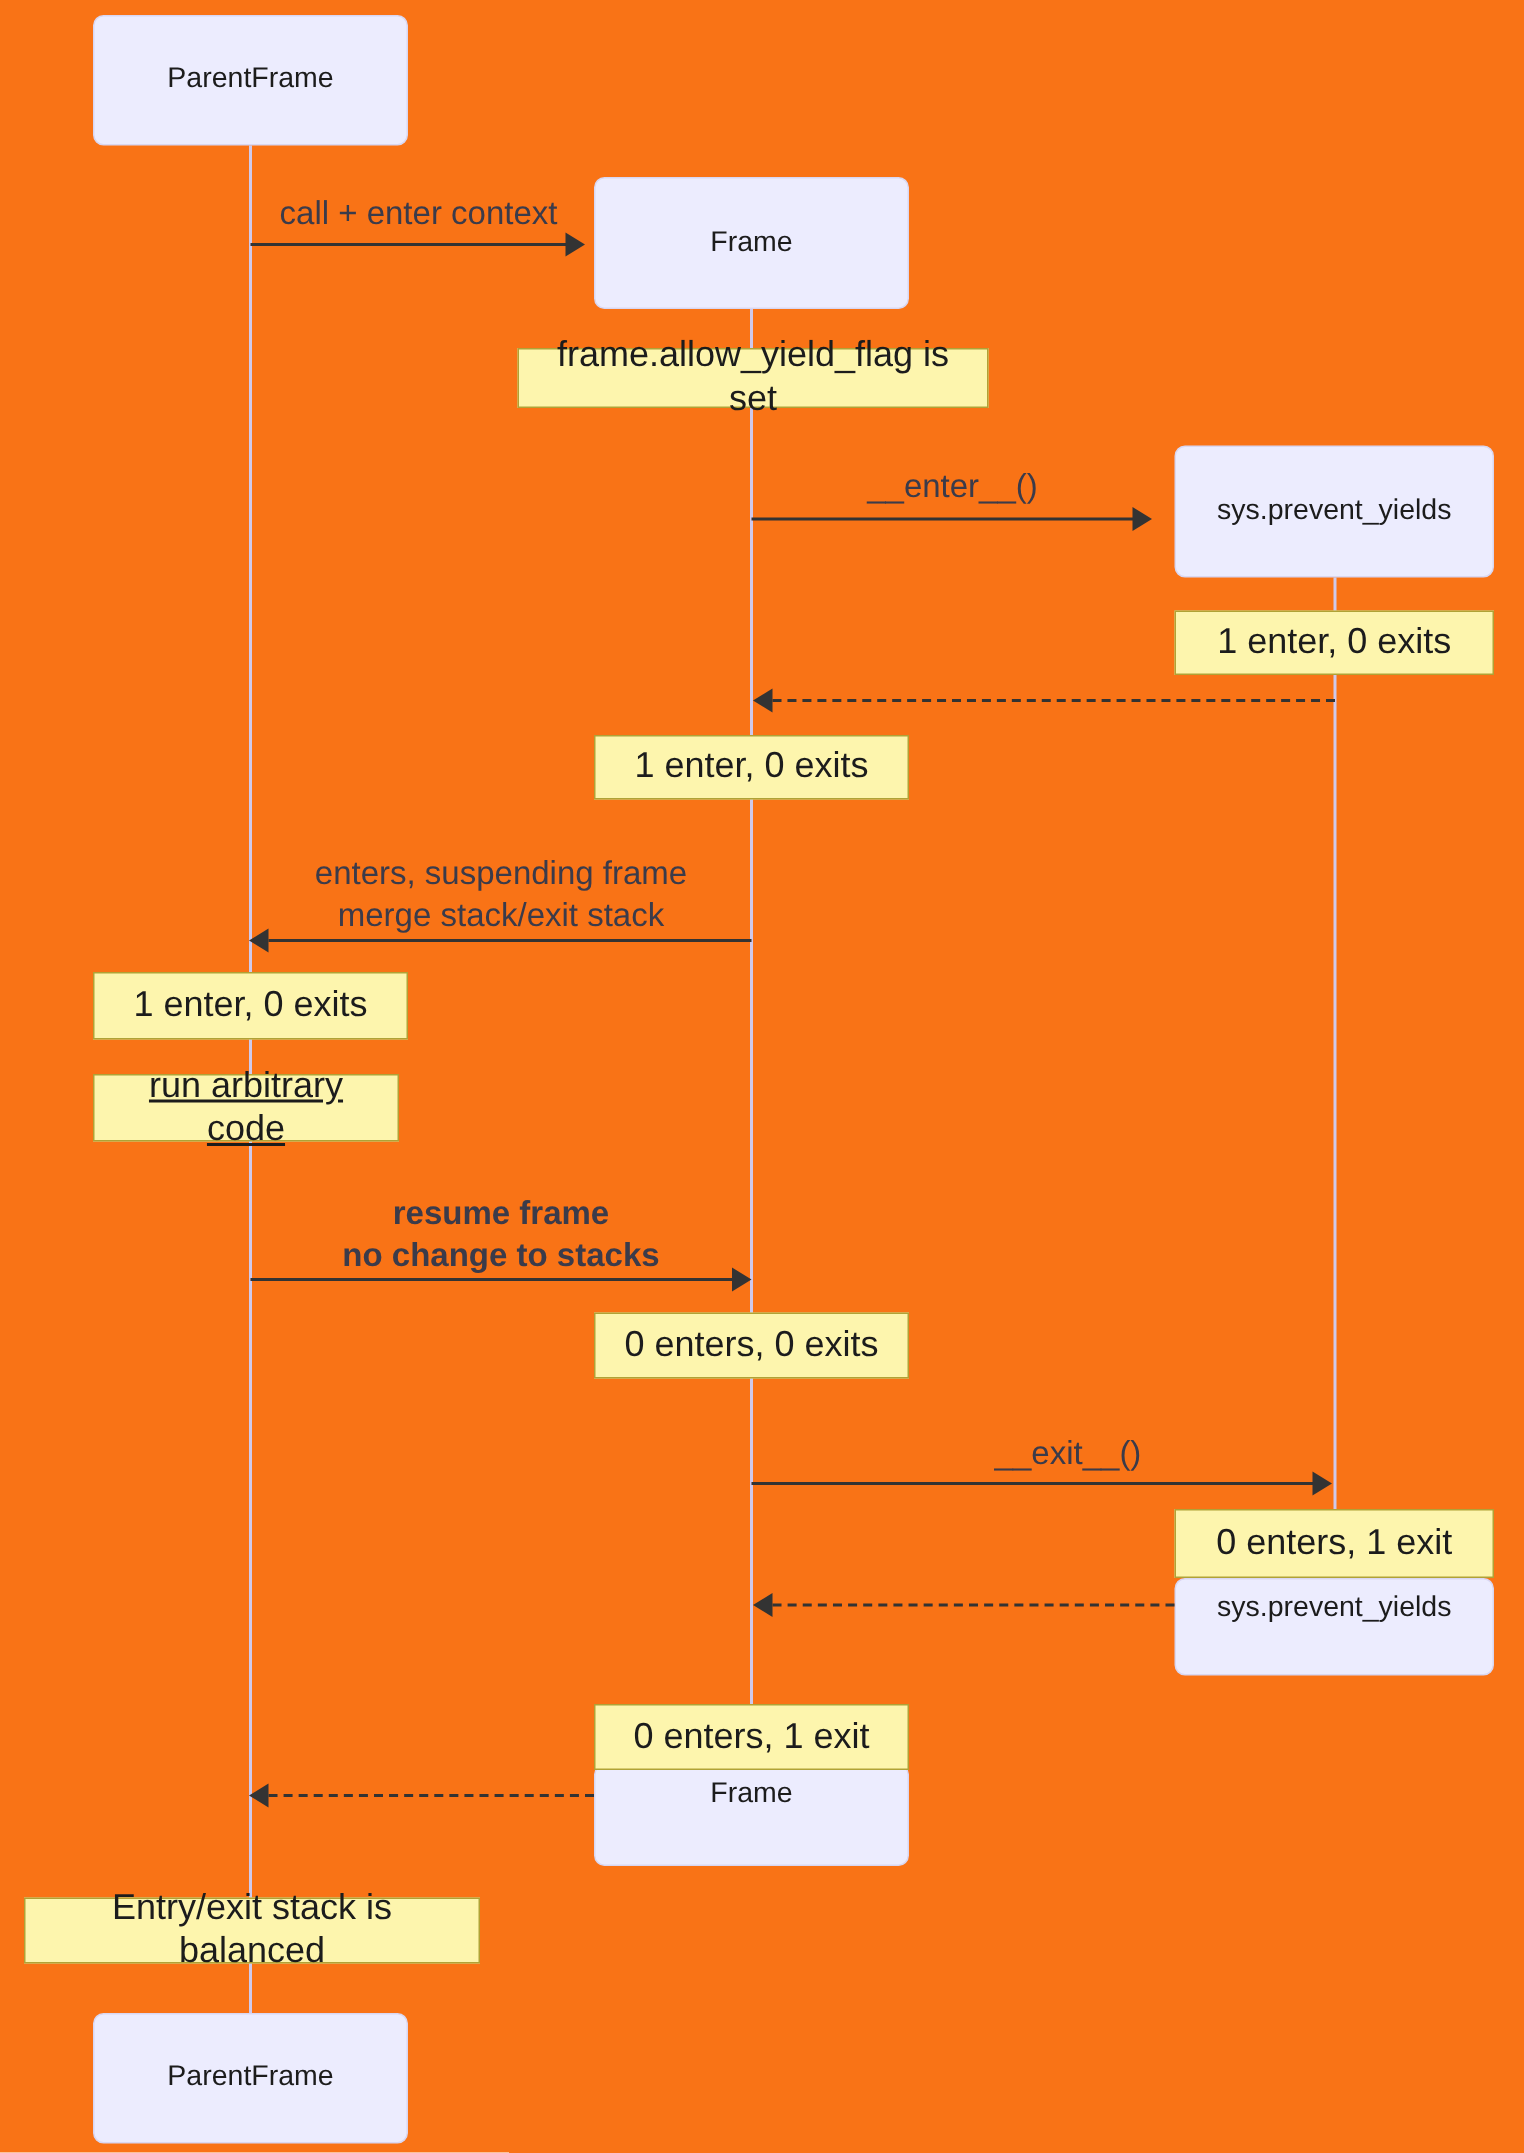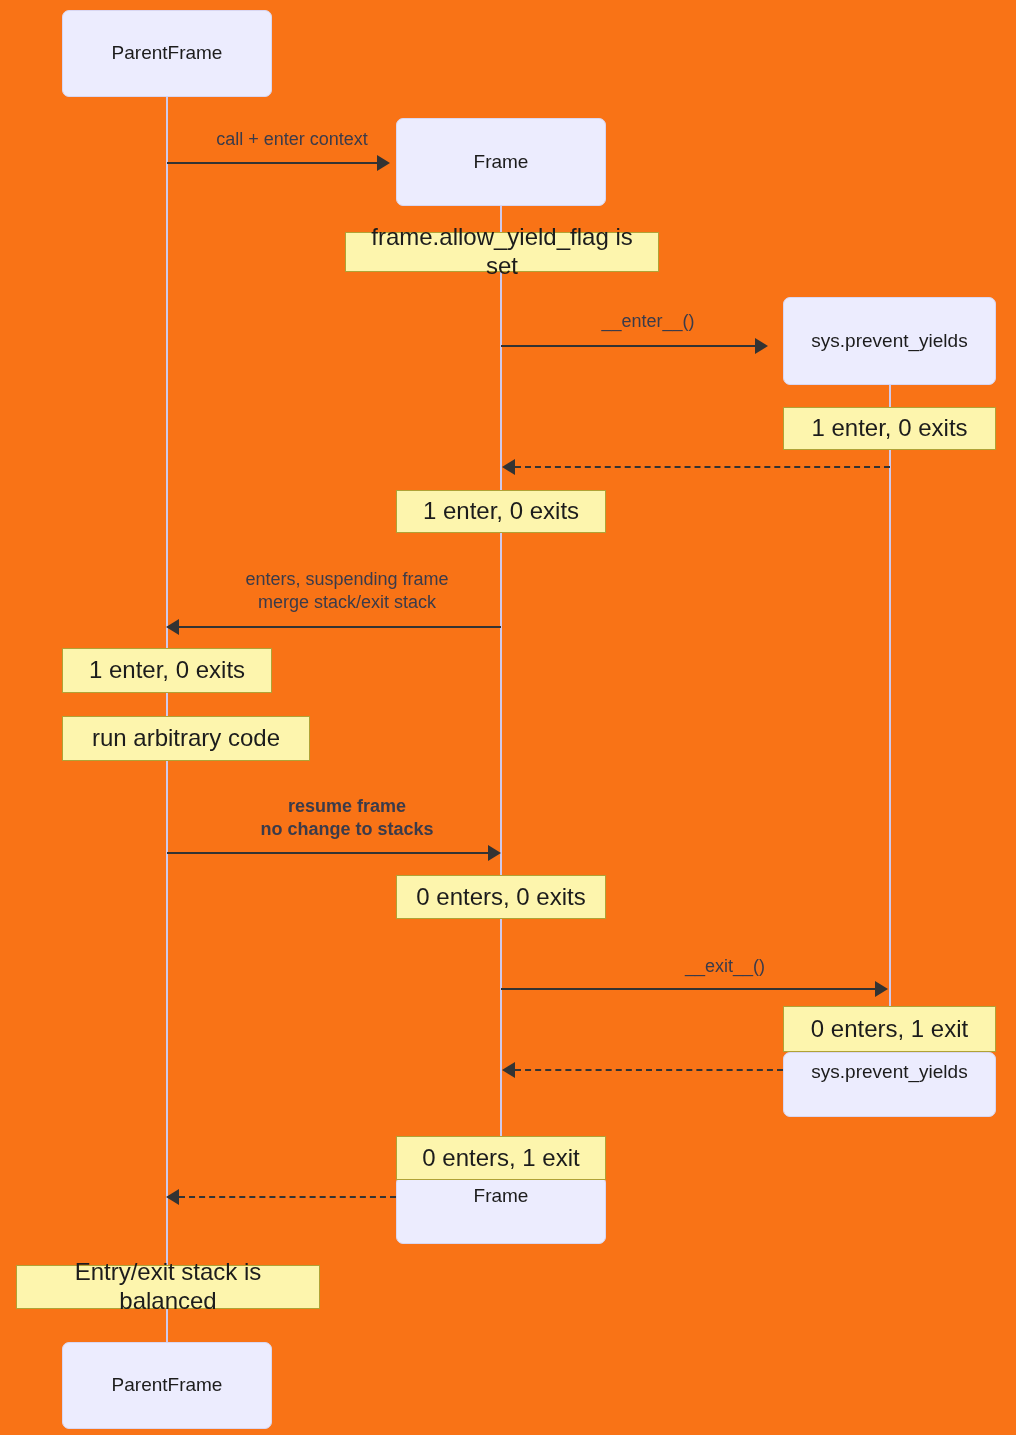--- a/index.html
+++ b/index.html
@@ -53,25 +53,24 @@
     line-height: 1.2;
     padding: 0 10px;
   }
   .note.left-aligned {
     justify-content: flex-start;
   }
   
   .msg-label {
     position: absolute;
     color: #3b3b4a;
-    font-size: 18px;
+    font-size: 22px;
     text-align: center;
     white-space: nowrap;
     line-height: 1.25;
-    padding-left: 13px;
   }
   
   .arrow {
     position: absolute;
     height: 2px;
     background: #333333;
   }
   .arrow.dashed {
     background: none;
     border-top: 2px dashed #333333;
@@ -141,21 +140,21 @@
     <div>enters, suspending frame</div>
     <div>merge stack/exit stack</div>
   </div>
   <div class="arrow" style="left:179px; top:626px; width:322px;"></div>
   <div class="arrow-head left" style="left:166px; top:619px;"></div>
 
   <div class="note z-note" style="left:62px; top:648px; width:210px; height:45px;">
     <span>1 enter, 0 exits</span>
   </div>
 
-  <div class="note z-note" style="left:62px; top:716px; width:248px; height:45px;">
+  <div class="note z-note" style="left:62px; top:716px; width:204px; height:45px;text-decoration:underline;">
     <span>run arbitrary code</span>
   </div>
 
   <div class="msg-label" style="left:167px; top:795px; width:334px;font-weight:bold;">
     <div>resume frame</div>
     <div>no change to stacks</div>
   </div>
   <div class="arrow" style="left:167px; top:852px; width:322px;"></div>
   <div class="arrow-head right" style="left:488px; top:845px;"></div>
 

